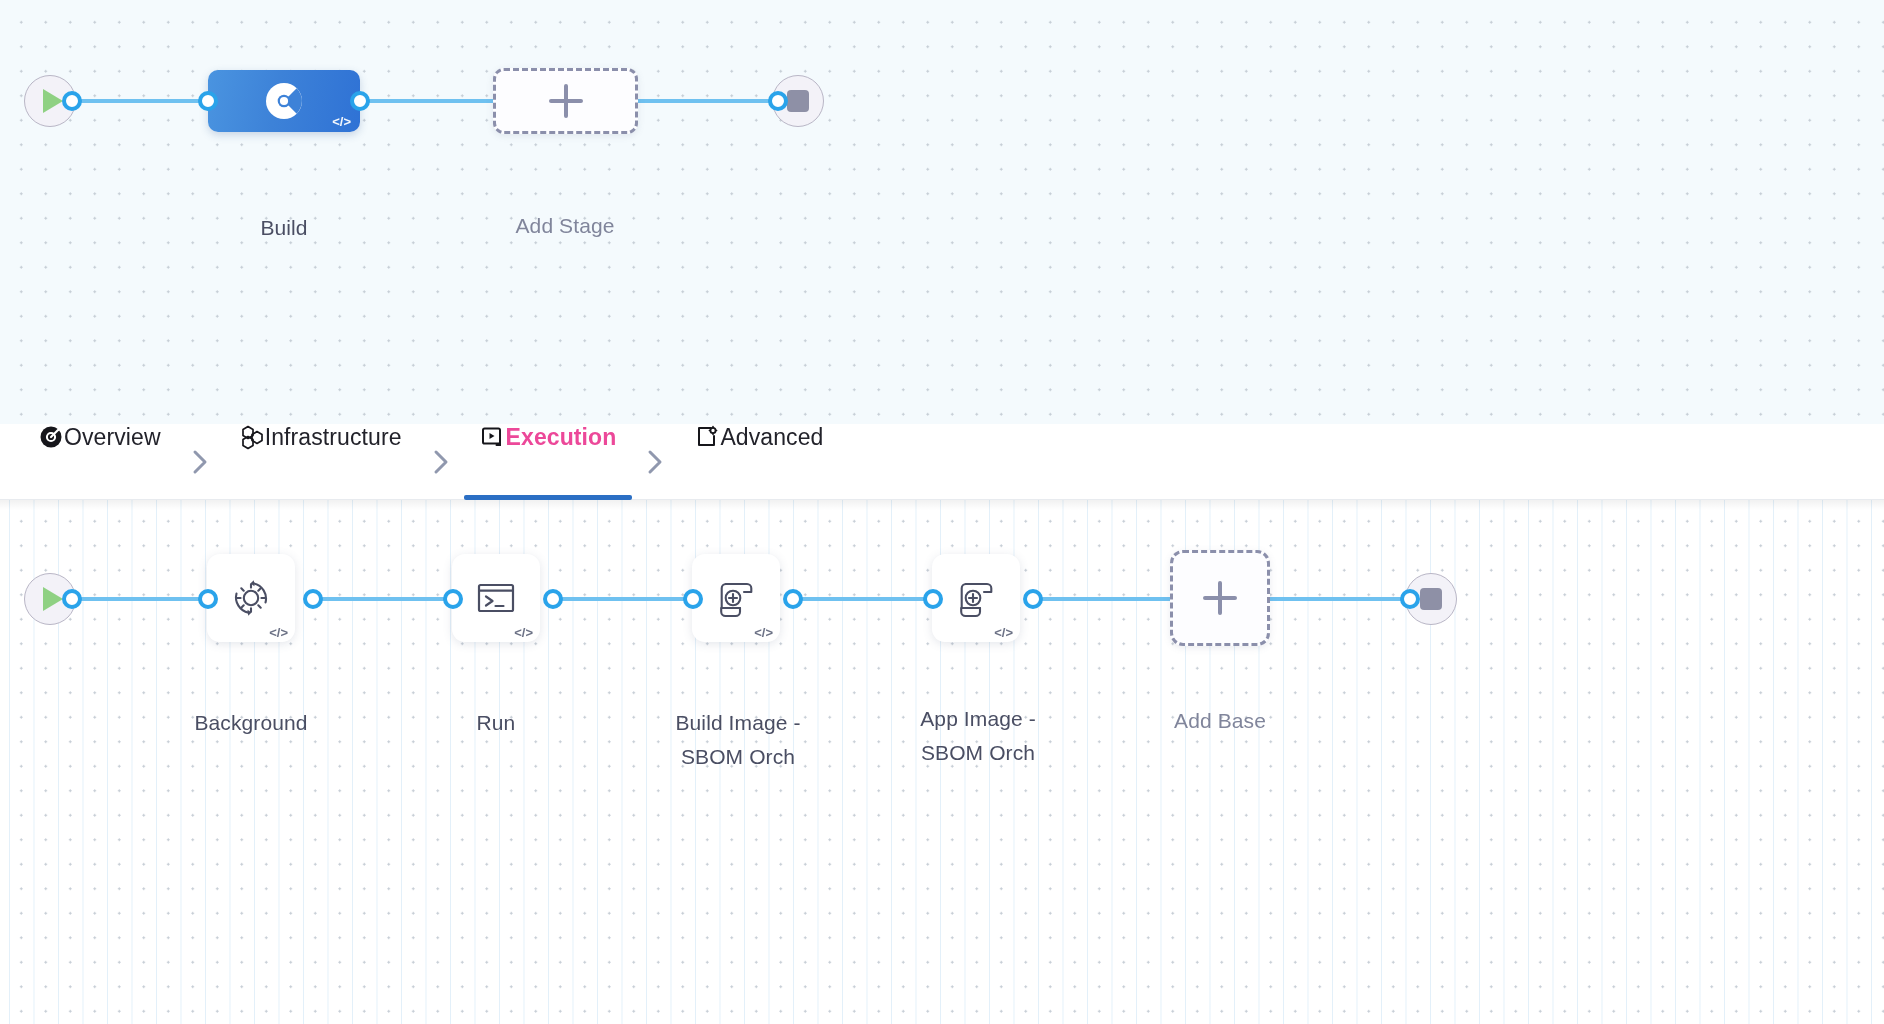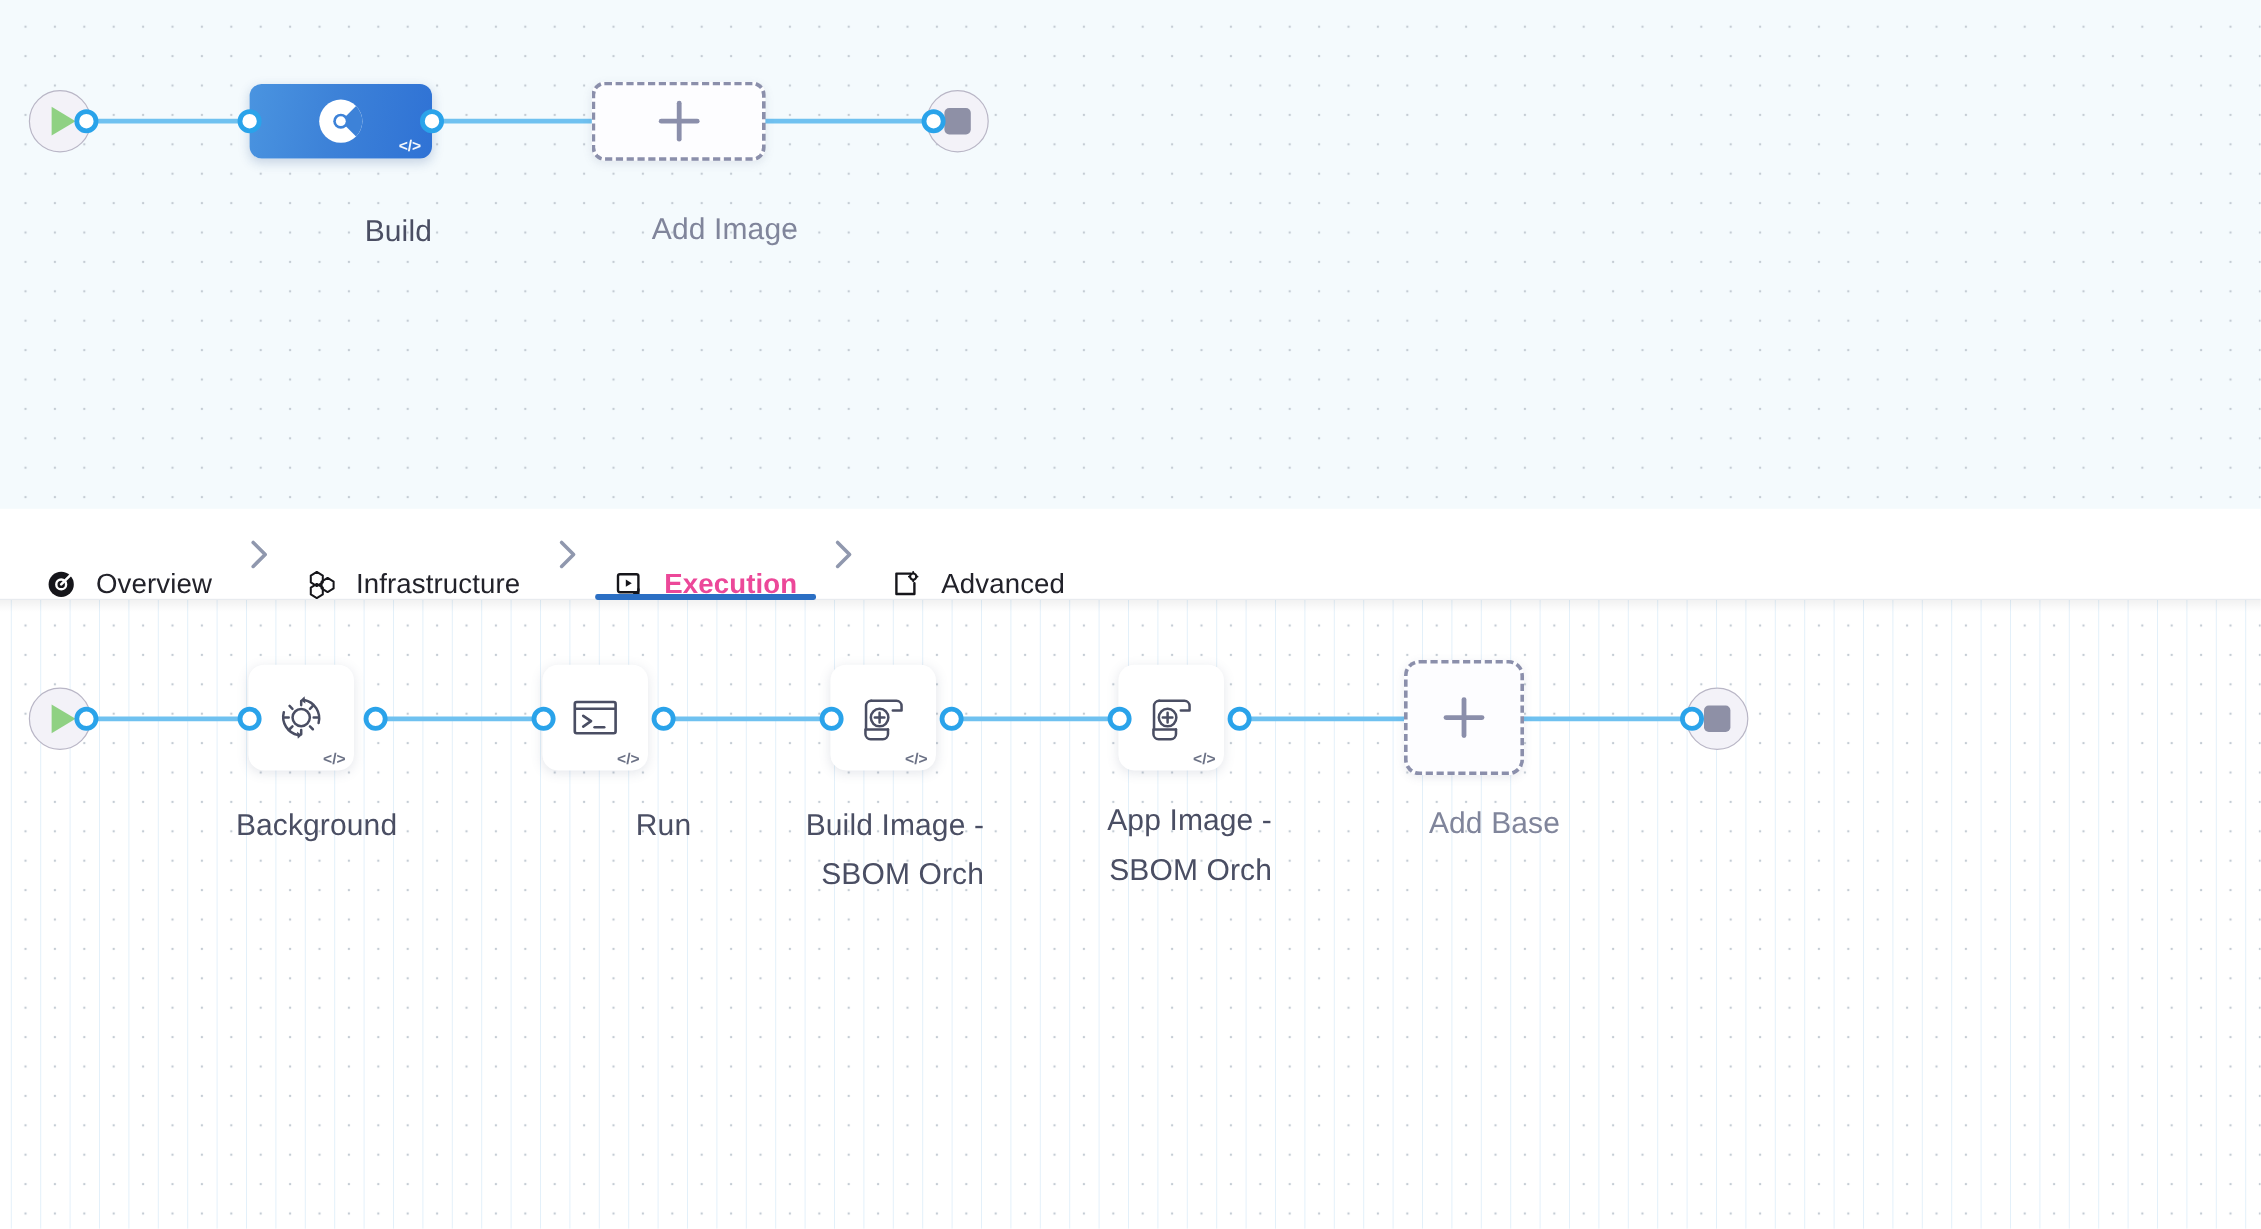--- a/index.html
+++ b/index.html
@@ -36,21 +36,21 @@
   }
 
   
   .tabbar {
     position: absolute; left: 0; top: 424px; width: 1884px; height: 76px;
     background: #ffffff; display: flex; align-items: center;
     padding-left: 22px; z-index: 6;
     border-bottom: 1px solid #e8ebef;
   }
   .tab {
-    display: flex; align-items: flex-end; gap: 16px;
+    display: flex; align-items: flex-start; gap: 0;
     height: 76px; padding: 0 16px; position: relative; cursor: pointer;
   }
   .tab-label { font-size: 23px; color: #22222a; letter-spacing: .1px; }
   .tab.active .tab-label { font-weight: bold; color: #ec4899; }
   .tab.active::after {
     content: ""; position: absolute; left: 0; right: 0; bottom: 0;
     height: 5px; background: #2b6fc4; border-radius: 2px;
   }
   .tab-ico { width: 26px; height: 26px; display: block; flex: none; }
   .chev { width: 46px; display: flex; align-items: center; justify-content: center; }
@@ -102,22 +102,22 @@
   .step-node {
     position: absolute; width: 88px; height: 88px; border-radius: 13px;
     background: #ffffff; box-shadow: 0 2px 10px rgba(90,100,130,.16);
     z-index: 3; display: flex; align-items: center; justify-content: center; cursor: pointer;
   }
   .step-node .code-badge { position: absolute; right: 7px; bottom: 3px; color: #6b7185; }
   .code-badge { font-family: "Liberation Sans", sans-serif; font-size: 13px; line-height: 1; font-weight: bold; }
 
   
   .node-label {
-    position: absolute; text-align: right; font-size: 25px; color: #4a4e63;
-    line-height: 1.62; letter-spacing: .1px; z-index: 3;
+    position: absolute; text-align: center; font-size: 21px; color: #4a4e63;
+    line-height: 1.62; letter-spacing: .1px; z-index: 3; margin-top: 38px;
   }
   .node-label.muted { color: #80859b; }
   svg { display: block; }
 </style>
 </head>
 <body>
 
 <div class="app">
 
   <div class="stage-canvas">
@@ -142,21 +142,21 @@
         </svg>
       </span>
       <span class="code-badge">&lt;/&gt;</span>
     </div>
     <div class="port" style="left:350px; top:91px;"></div>
     <div class="node-label" style="left:208px; top:173px; width:152px;">Build</div>
 
     <div class="add-node" style="left:493px; top:68px; width:145px; height:66px; border-radius:11px;">
       <div class="plus"></div>
     </div>
-    <div class="node-label muted" style="left:465px; top:171px; width:200px;">Add Image</div>
+    <div class="node-label muted" style="left:465px; top:171px; width:200px;">Add Stage</div>
 
     <div class="port" style="left:768px; top:91px;"></div>
     <div class="terminal" style="left:772px; top:75px;">
       <div class="stop-sq"></div>
     </div>
   </div>
 
   <div class="tabbar">
 
     <div class="tab">

